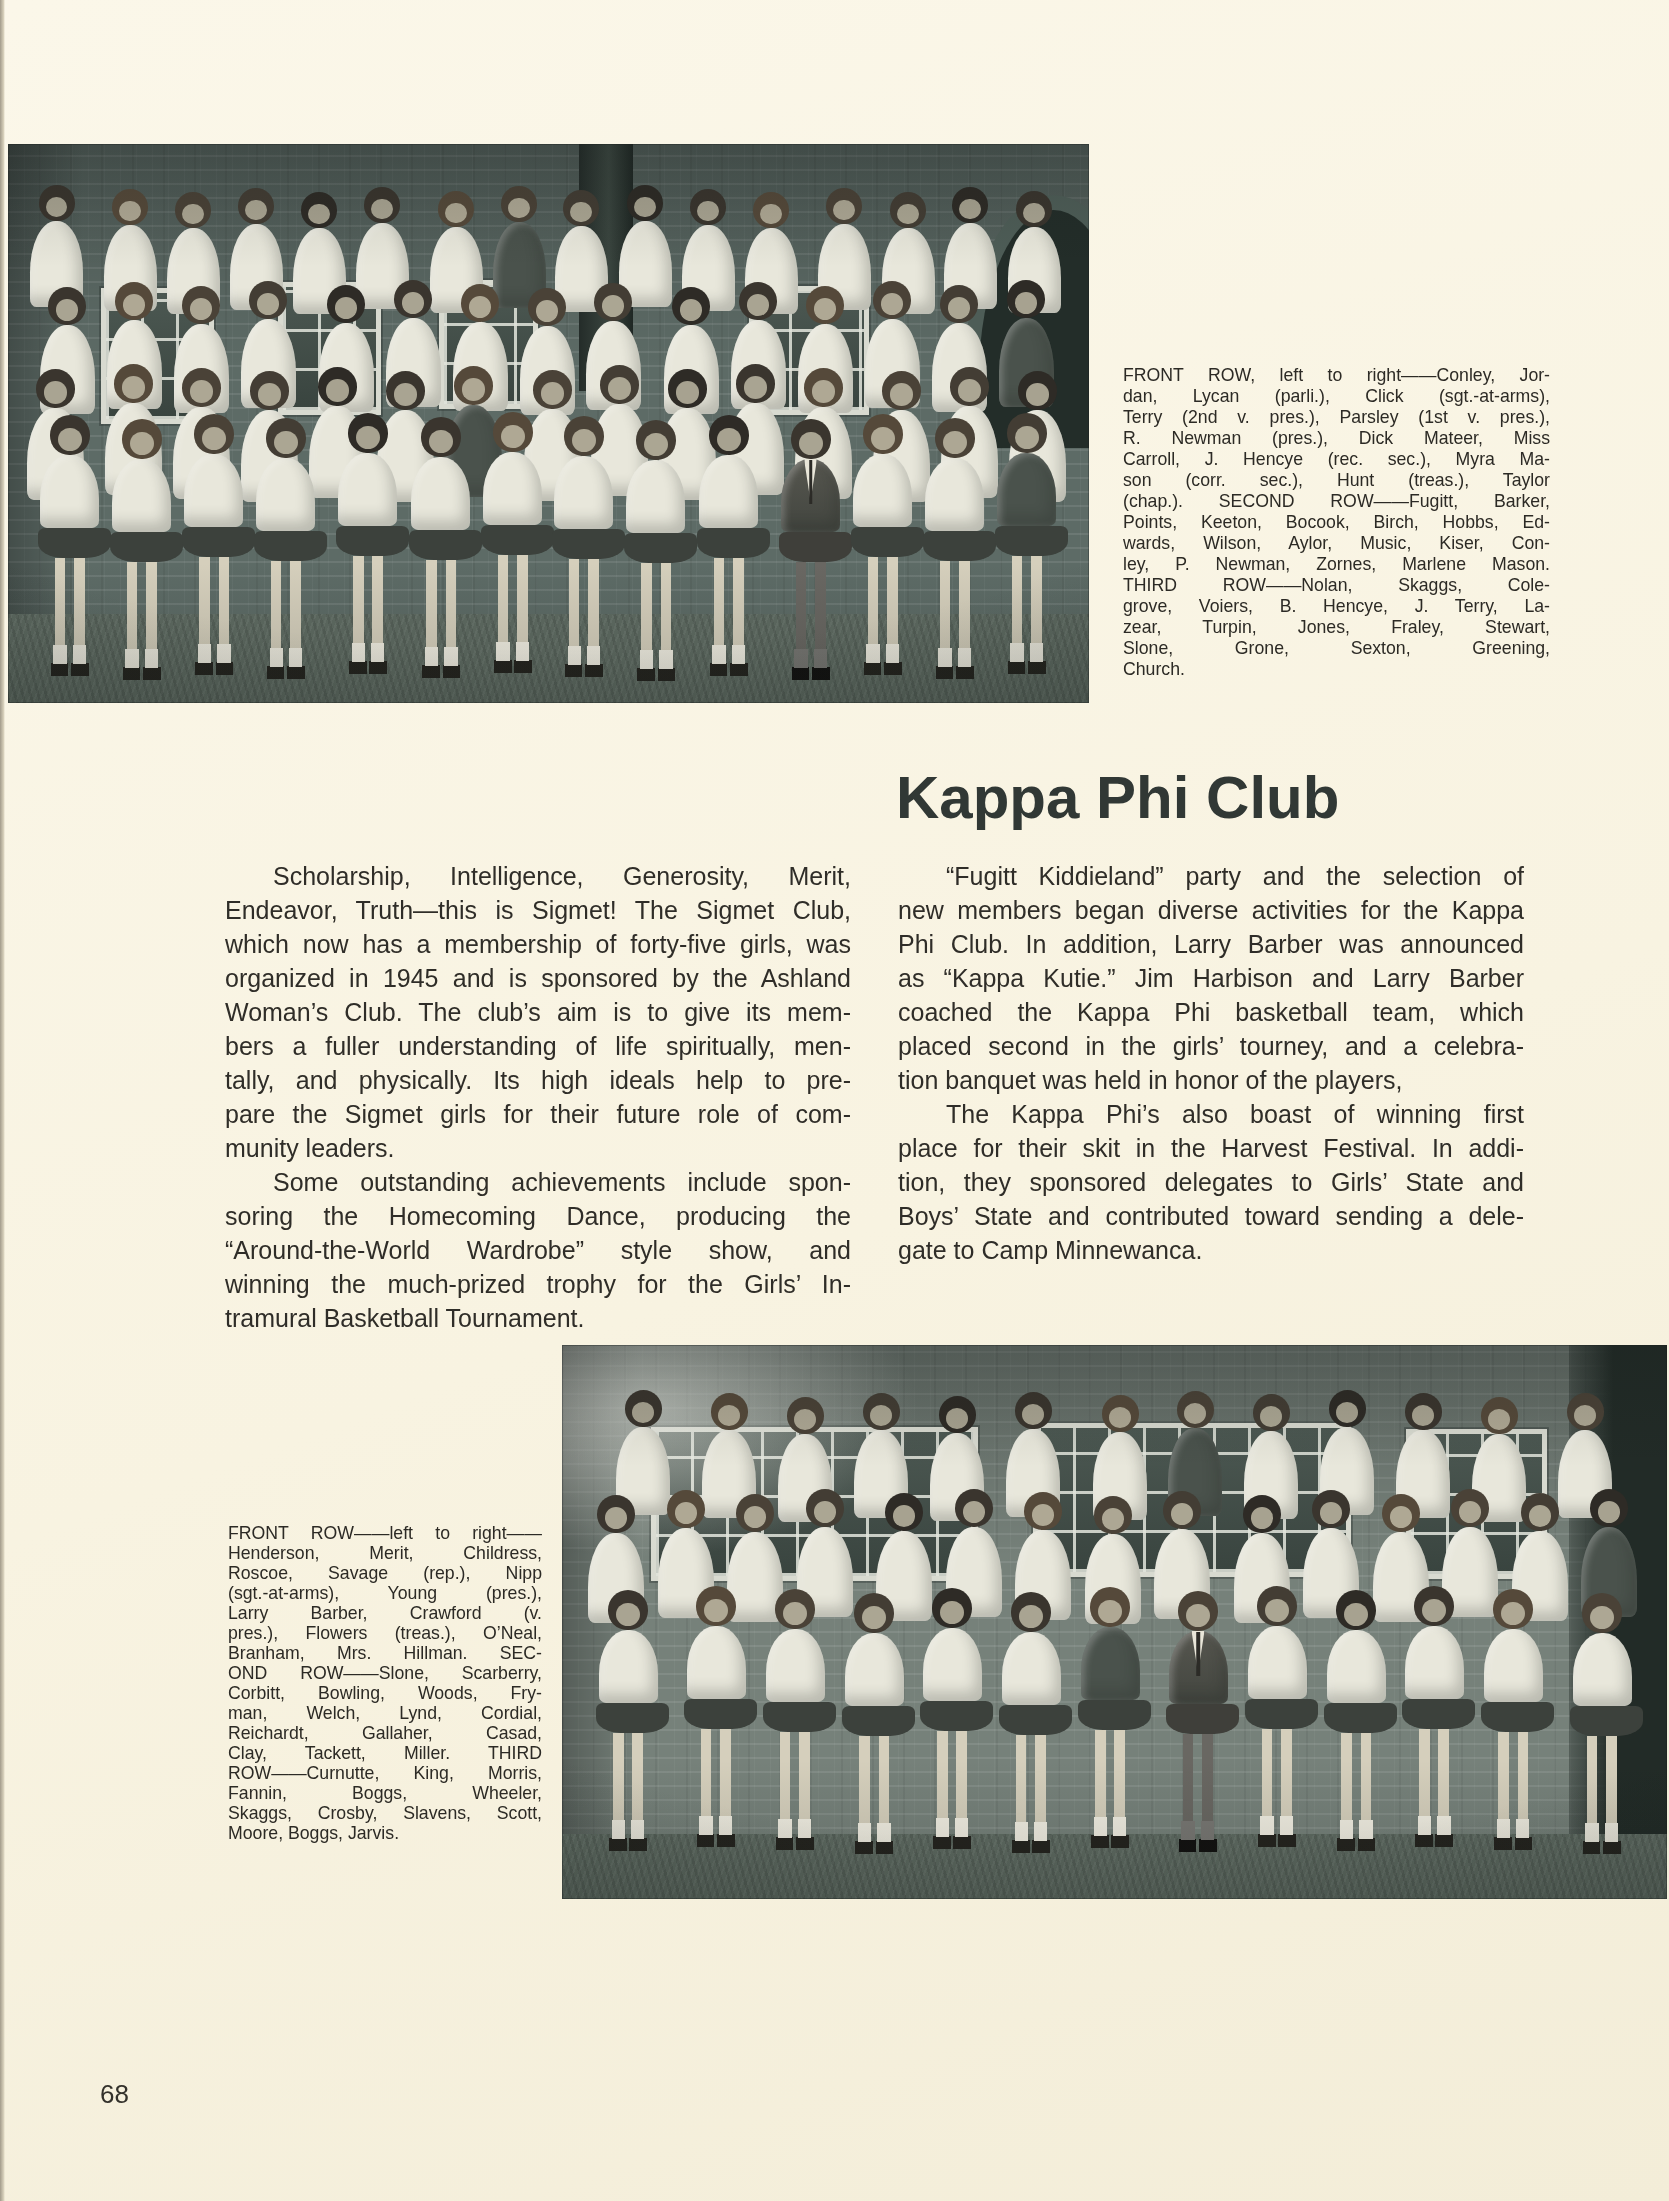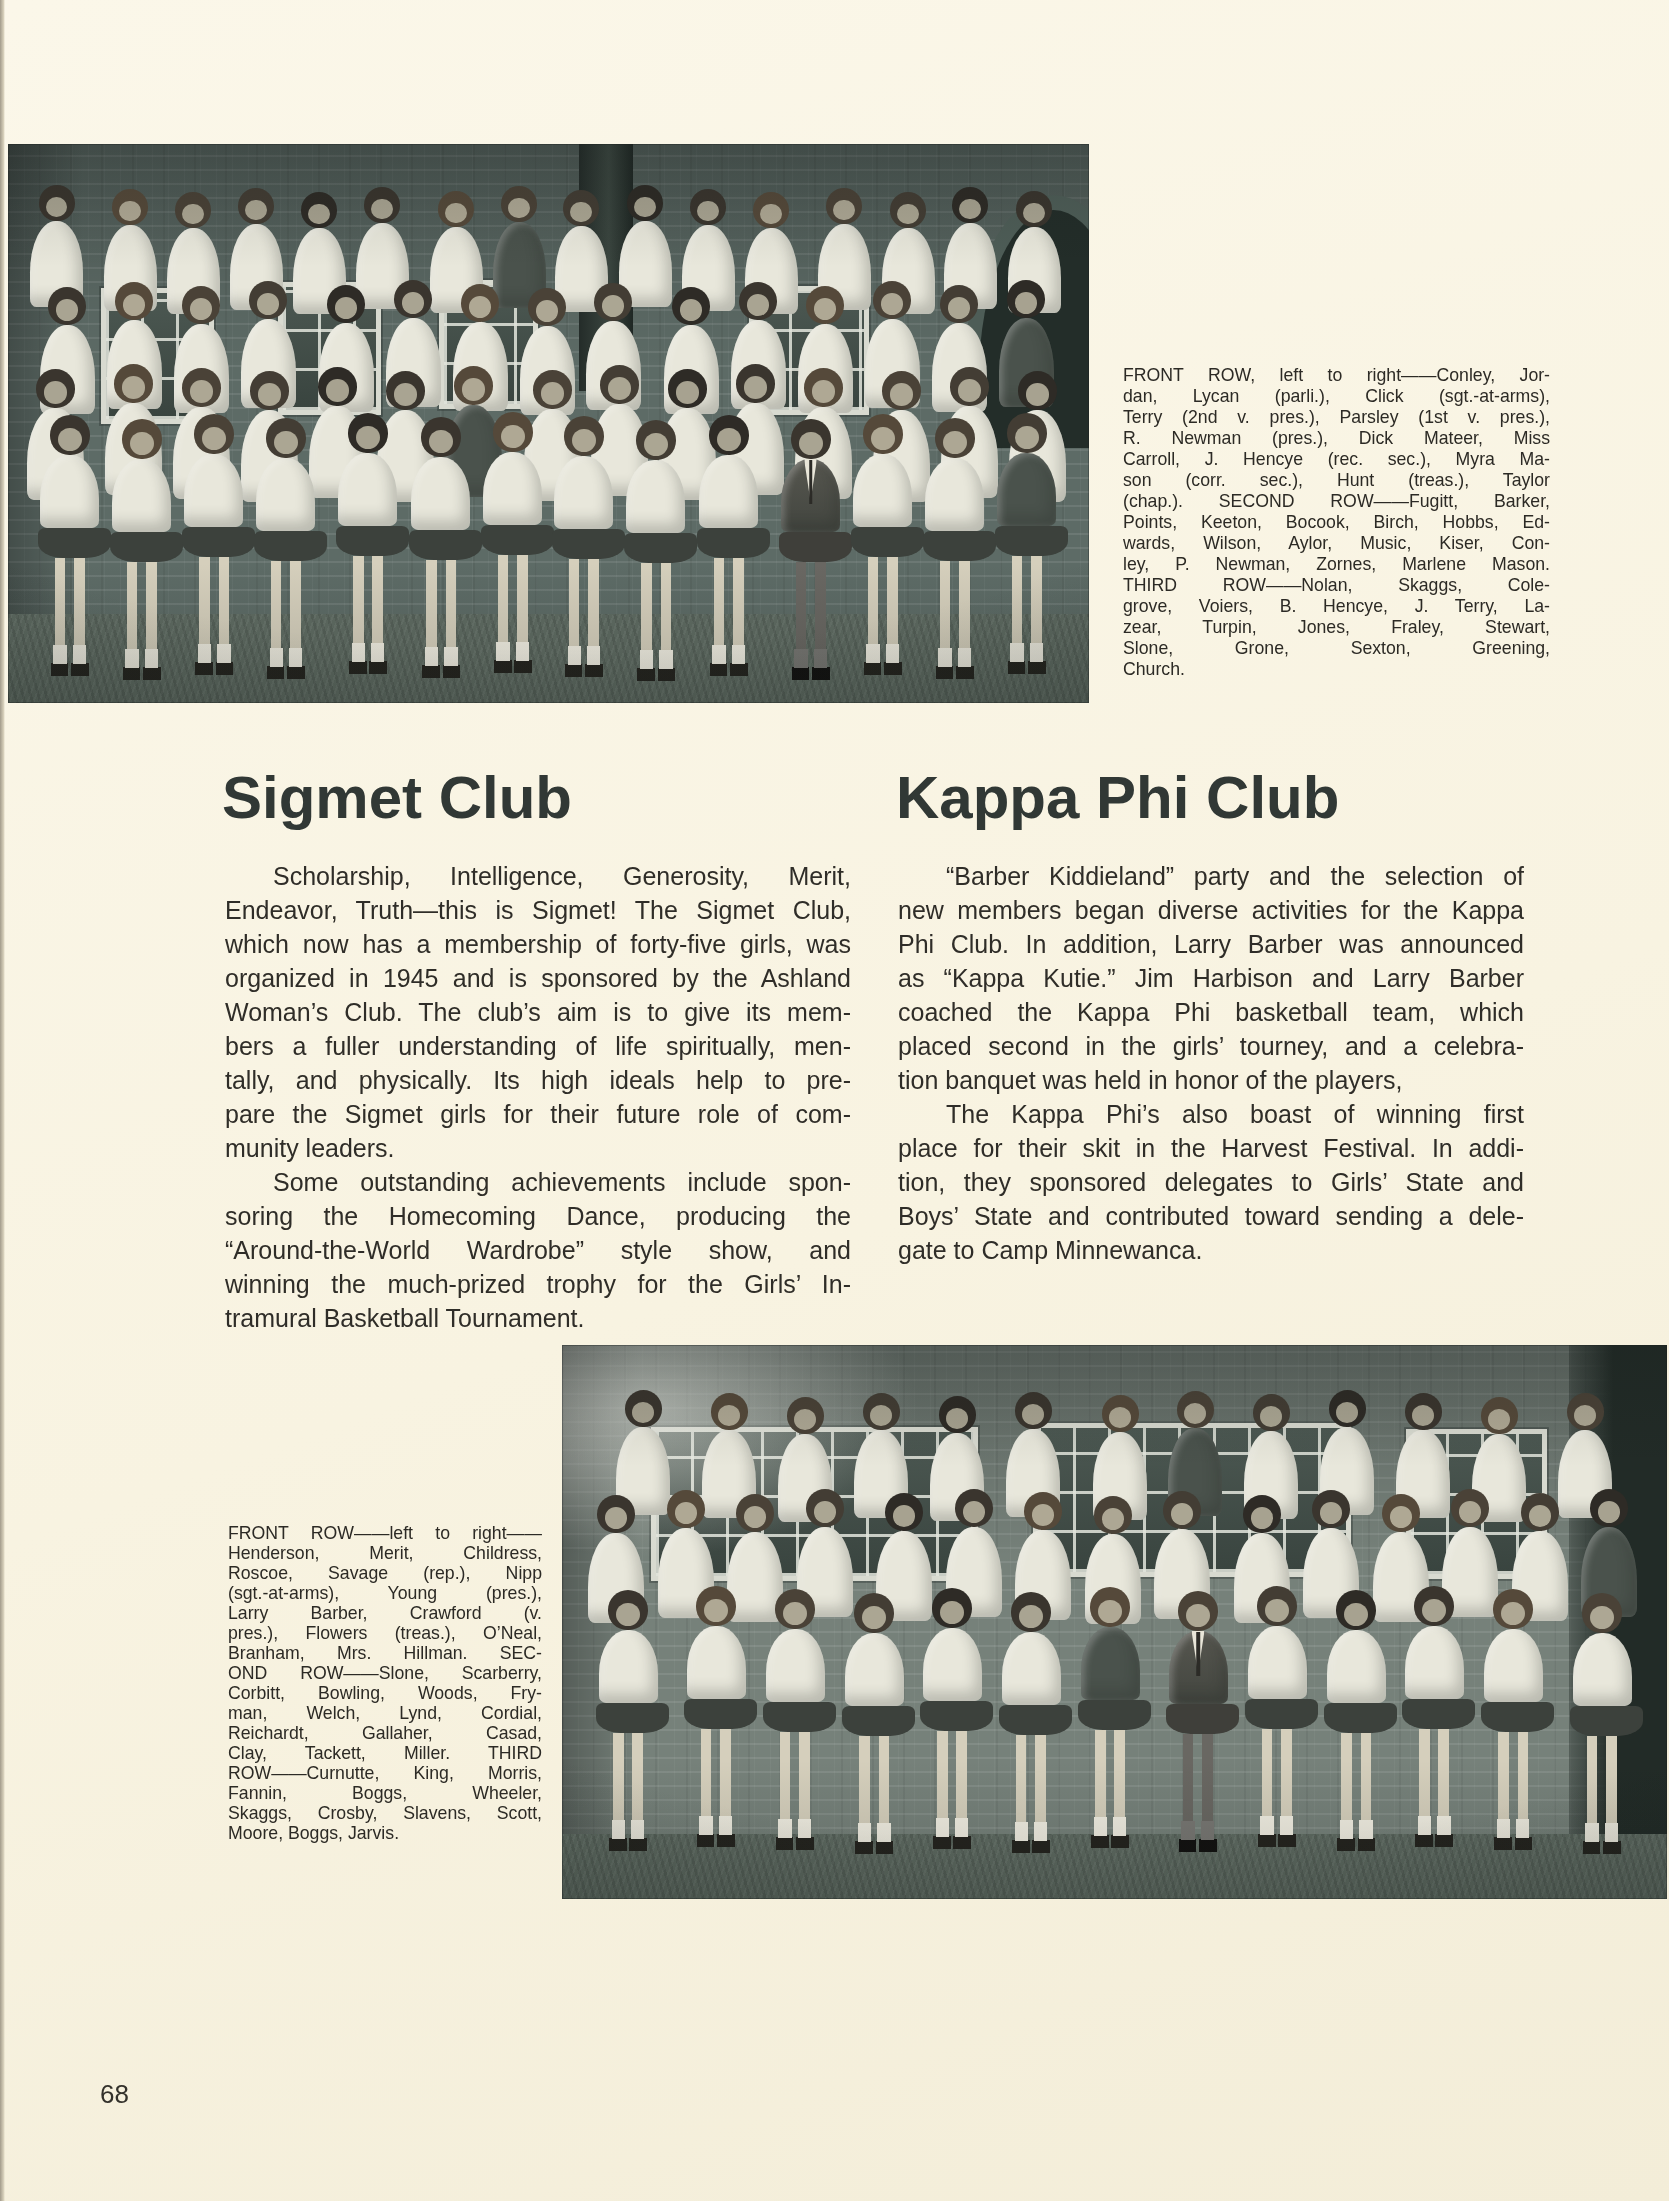--- a/index.html
+++ b/index.html
@@ -378,21 +378,20 @@
       <div>Points, Keeton, Bocook, Birch, Hobbs, Ed-</div>
       <div>wards, Wilson, Aylor, Music, Kiser, Con-</div>
       <div>ley, P. Newman, Zornes, Marlene Mason.</div>
       <div>THIRD ROW——Nolan, Skaggs, Cole-</div>
       <div>grove, Voiers, B. Hencye, J. Terry, La-</div>
       <div>zear, Turpin, Jones, Fraley, Stewart,</div>
       <div>Slone, Grone, Sexton, Greening,</div>
       <div>Church.</div>
     </div>
 
-  <h1 class="heading h-sigmet">Sigmet Club</h1>
   <h1 class="heading h-kappa">Kappa Phi Club</h1>
 
   <div class="col col-sigmet">
     <div class="body-para lines">
         <div>Scholarship, Intelligence, Generosity, Merit,</div>
         <div>Endeavor, Truth—this is Sigmet! The Sigmet Club,</div>
         <div>which now has a membership of forty-five girls, was</div>
         <div>organized in 1945 and is sponsored by the Ashland</div>
         <div>Woman’s Club. The club’s aim is to give its mem-</div>
         <div>bers a fuller understanding of life spiritually, men-</div>
@@ -404,21 +403,21 @@
         <div>Some outstanding achievements include spon-</div>
         <div>soring the Homecoming Dance, producing the</div>
         <div>“Around-the-World Wardrobe” style show, and</div>
         <div>winning the much-prized trophy for the Girls’ In-</div>
         <div>tramural Basketball Tournament.</div>
       </div>
   </div>
 
   <div class="col col-kappa">
     <div class="body-para lines">
-        <div>“Barber Kiddieland” party and the selection of</div>
+        <div>“Fugitt Kiddieland” party and the selection of</div>
         <div>new members began diverse activities for the Kappa</div>
         <div>Phi Club. In addition, Larry Barber was announced</div>
         <div>as “Kappa Kutie.” Jim Harbison and Larry Barber</div>
         <div>coached the Kappa Phi basketball team, which</div>
         <div>placed second in the girls’ tourney, and a celebra-</div>
         <div>tion banquet was held in honor of the players,</div>
       </div>
     <div class="body-para lines">
         <div>The Kappa Phi’s also boast of winning first</div>
         <div>place for their skit in the Harvest Festival. In addi-</div>

